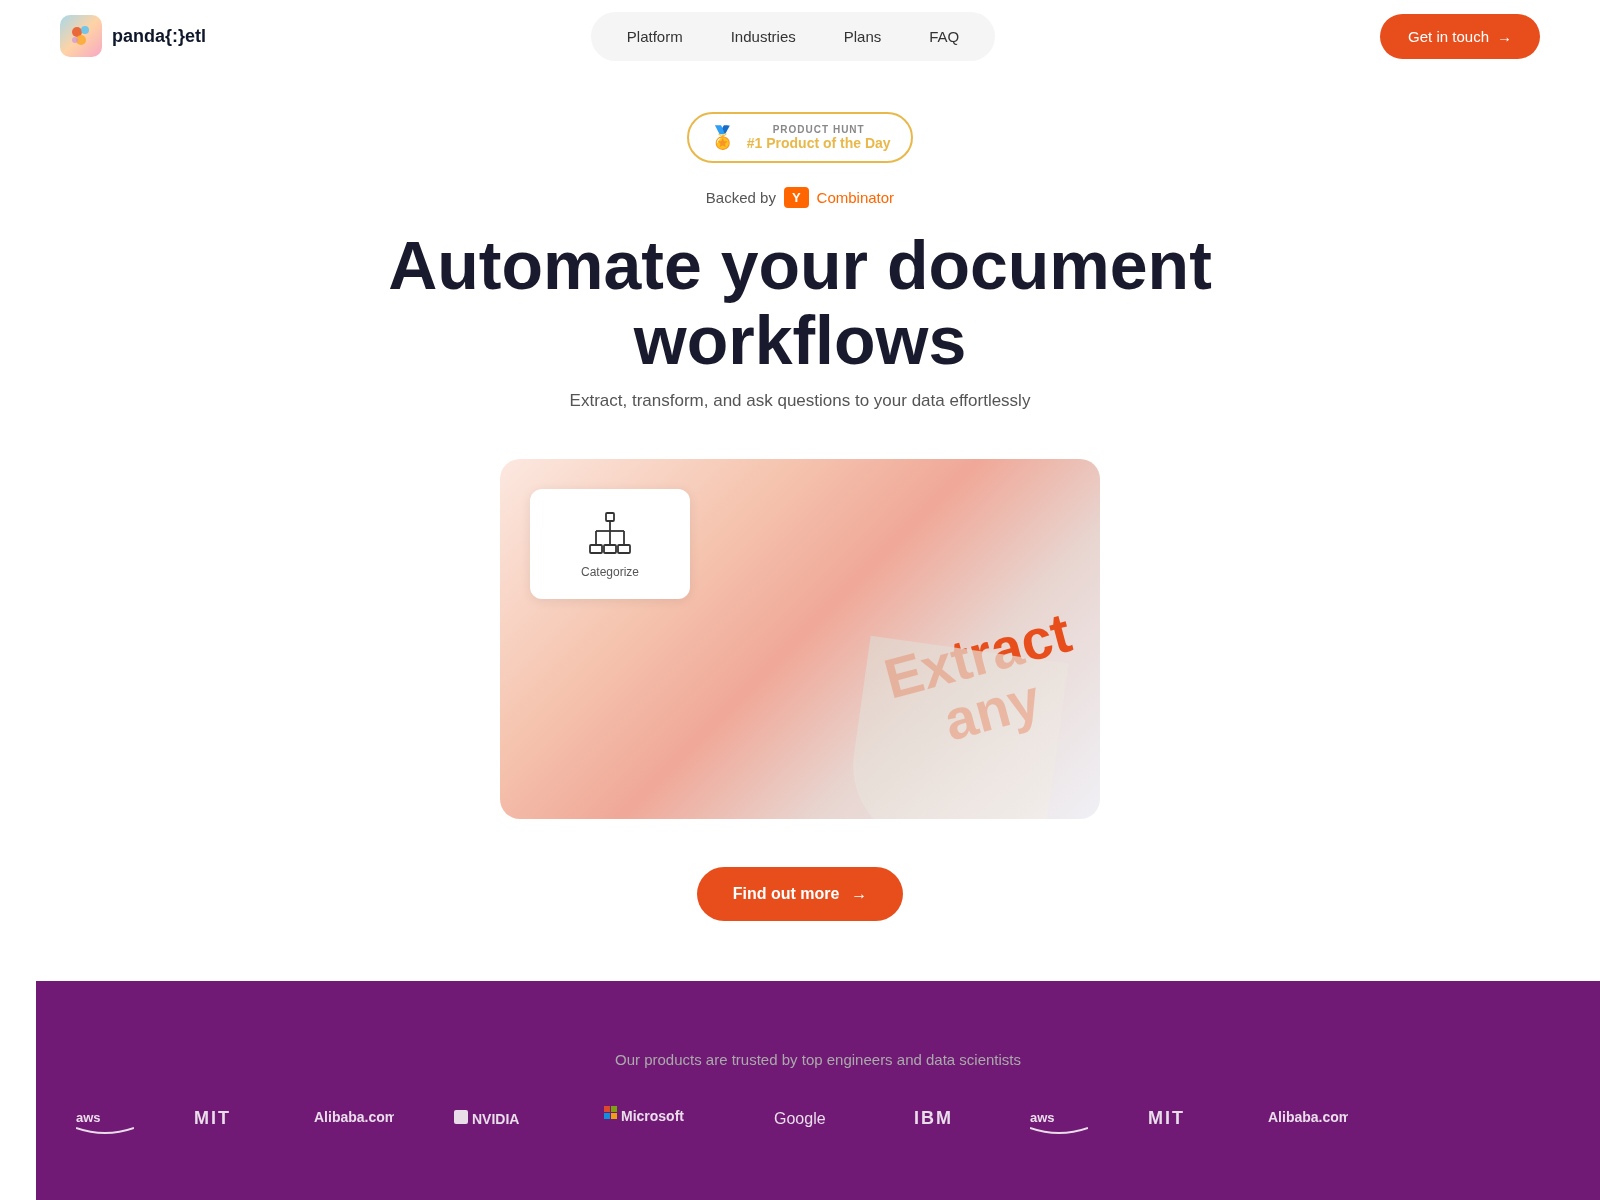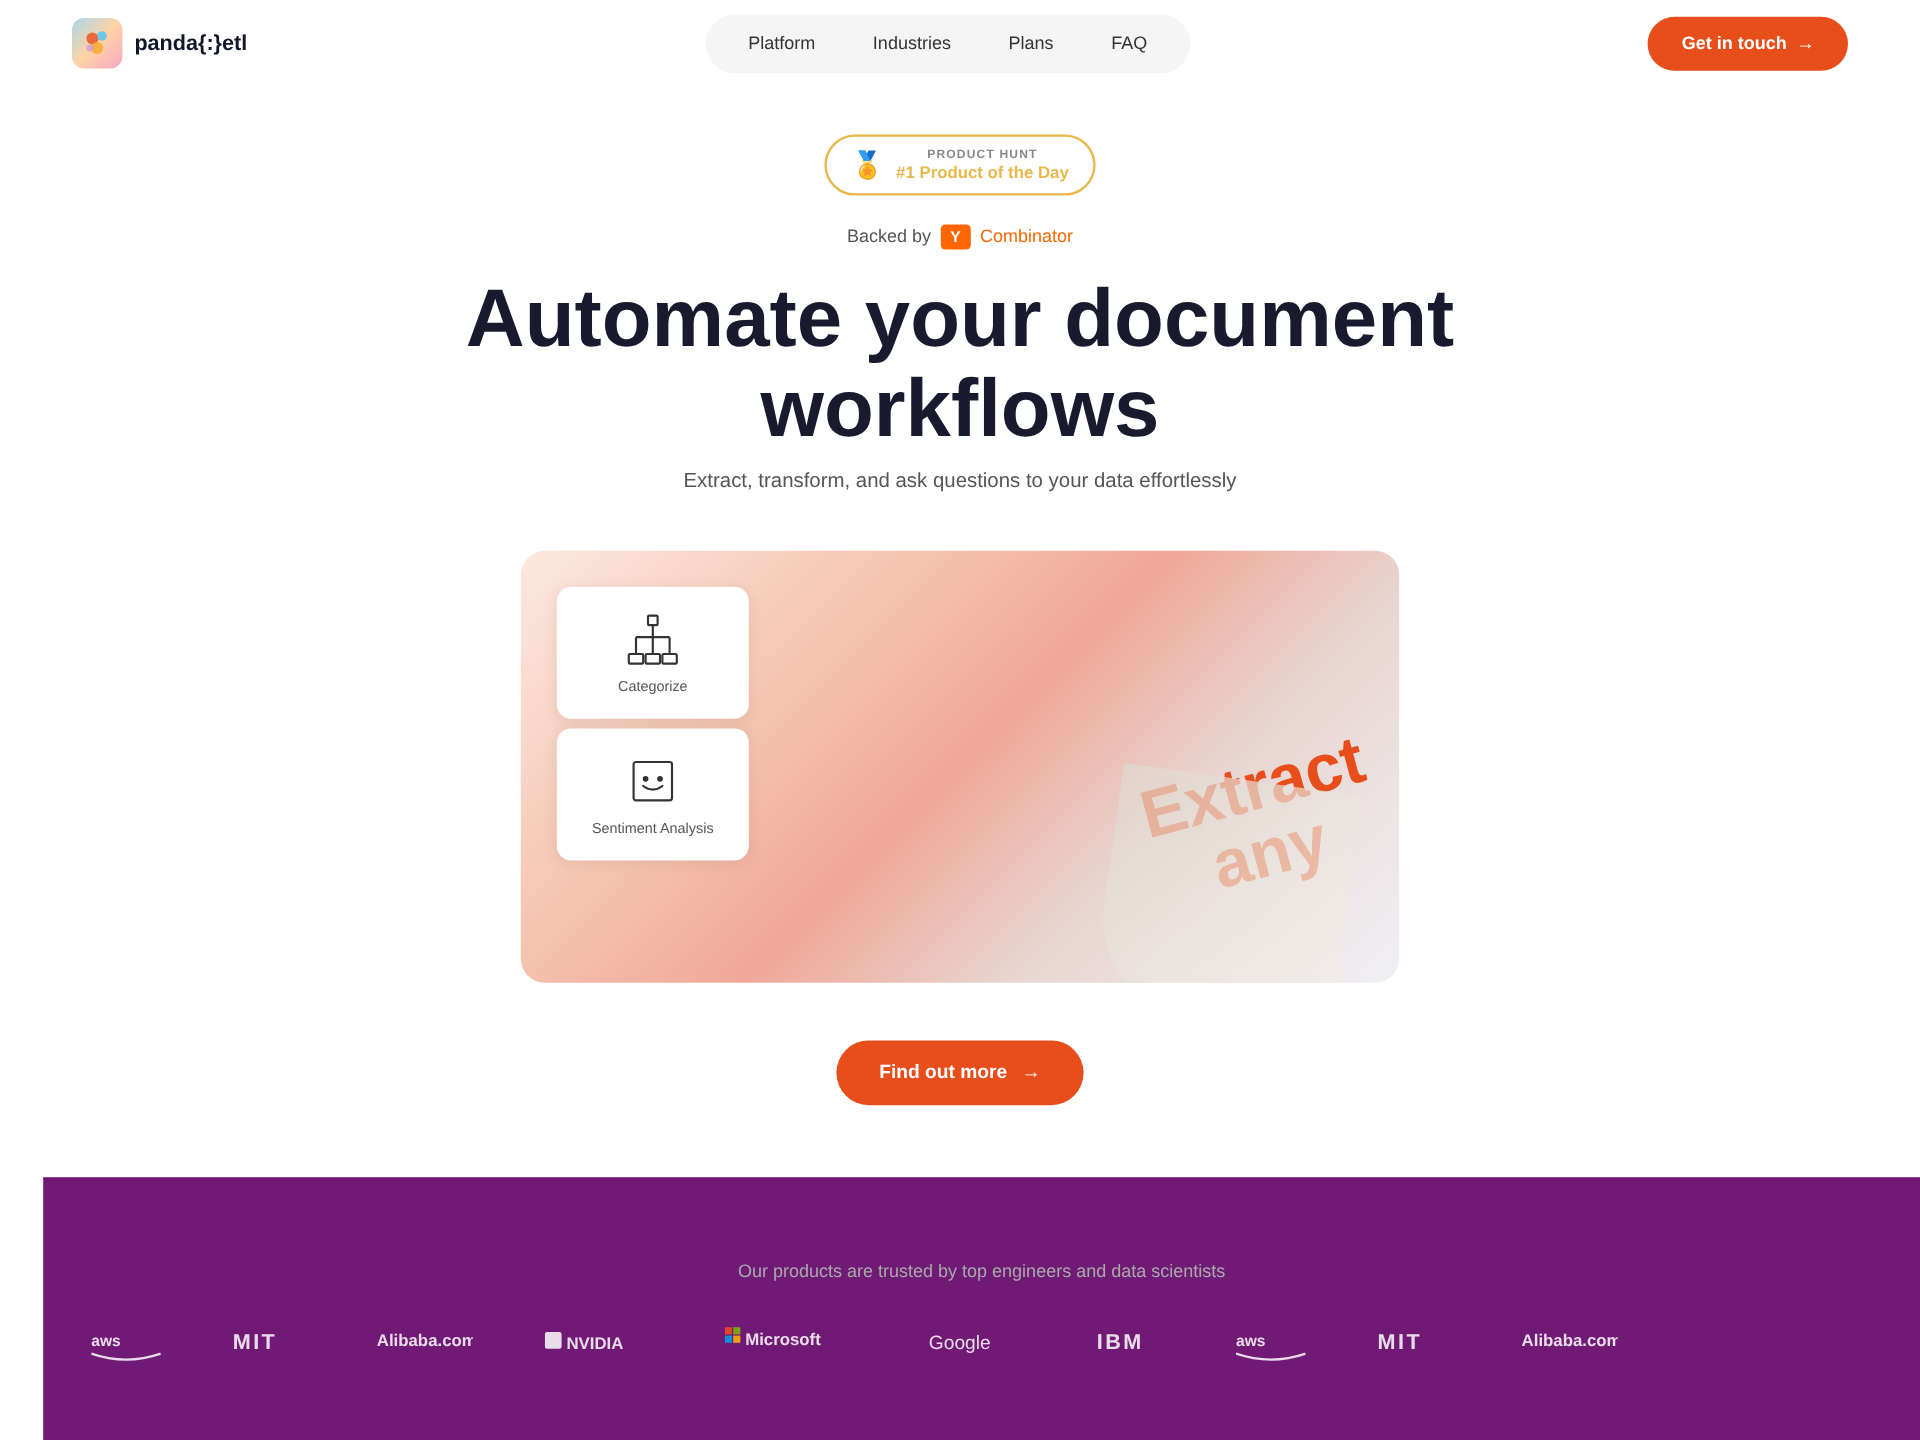--- a/index.html
+++ b/index.html
@@ -22,21 +22,21 @@
       background: #f5f5f5; border-radius: 50px; padding: 8px 16px;
     }
     .nav-link {
       padding: 8px 20px; border-radius: 50px; text-decoration: none;
       color: #333; font-size: 15px; font-weight: 500; cursor: pointer;
       transition: background 0.2s;
       text-align: center;
     }
     .btn-cta {
       background: #e84e1b; color: #fff; border: none; border-radius: 50px;
-      padding: 14px 28px; font-size: 15px; font-weight: 700; cursor: pointer;
+      padding: 14px 28px; font-size: 15px; font-weight: 400; cursor: pointer;
       display: flex; align-items: center; gap: 8px;
     }
 
     
     .hero {
       display: flex; flex-direction: column; align-items: center;
       padding: 40px 20px 60px; text-align: center;
     }
     .product-hunt-badge {
       display: flex; align-items: center; gap: 10px;
@@ -60,21 +60,21 @@
     .hero-title {
       font-size: 68px; font-weight: 800; color: #1a1a2e; line-height: 1.1;
       max-width: 900px; margin-bottom: 13px;
     }
     .hero-subtitle {
       font-size: 17px; color: #555; margin-bottom: 48px;
     }
 
     
     .demo-card {
-      width: 732px; border-radius: 20px; overflow: hidden;
+      width: 600px; border-radius: 20px; overflow: hidden;
       background: linear-gradient(135deg, #fce8e0 0%, #f5c5b0 30%, #f0a898 50%, #e8d5d0 70%, #f0f0f5 100%);
       position: relative; margin-bottom: 48px; min-height: 360px;
       display: flex; align-items: flex-start; justify-content: flex-start;
       padding: 30px;
     }
     .demo-cards-left {
       display: flex; flex-direction: column; gap: 8px; z-index: 2;
     }
     .demo-mini-card {
       background: #fff; border-radius: 12px; padding: 20px 24px;
@@ -182,29 +182,20 @@
           <rect x="32" y="36" width="12" height="8" rx="1"></rect>
           <line x1="24" y1="12" x2="24" y2="22"></line>
           <line x1="10" y1="22" x2="38" y2="22"></line>
           <line x1="10" y1="22" x2="10" y2="36"></line>
           <line x1="24" y1="22" x2="24" y2="36"></line>
           <line x1="38" y1="22" x2="38" y2="36"></line>
         </svg>
         <span class="demo-mini-label">Categorize</span>
       </div>
 
-      <div class="demo-mini-card">
-        <svg class="icon-sentiment" viewBox="0 0 48 48" fill="none" stroke="#333" stroke-width="1.8">
-          <rect x="8" y="8" width="32" height="32" rx="2"></rect>
-          <path d="M16 28 Q24 34 32 28" stroke-linecap="round"></path>
-          <circle cx="18" cy="22" r="1.5" fill="#333"></circle>
-          <circle cx="30" cy="22" r="1.5" fill="#333"></circle>
-        </svg>
-        <span class="demo-mini-label">Sentiment Analysis</span>
-      </div>
     </div>
 
     <div class="extract-text">
       <span>Extract</span><br><span style="color:#e84e1b">any</span>
     </div>
 
     <div style="position:absolute;bottom:0;right:40px;width:200px;height:200px;
       background:linear-gradient(135deg,#e0d8d0,#f5f0eb);
       border-radius: 0 0 40px 80px;
       transform: rotate(8deg) translateY(30px);

